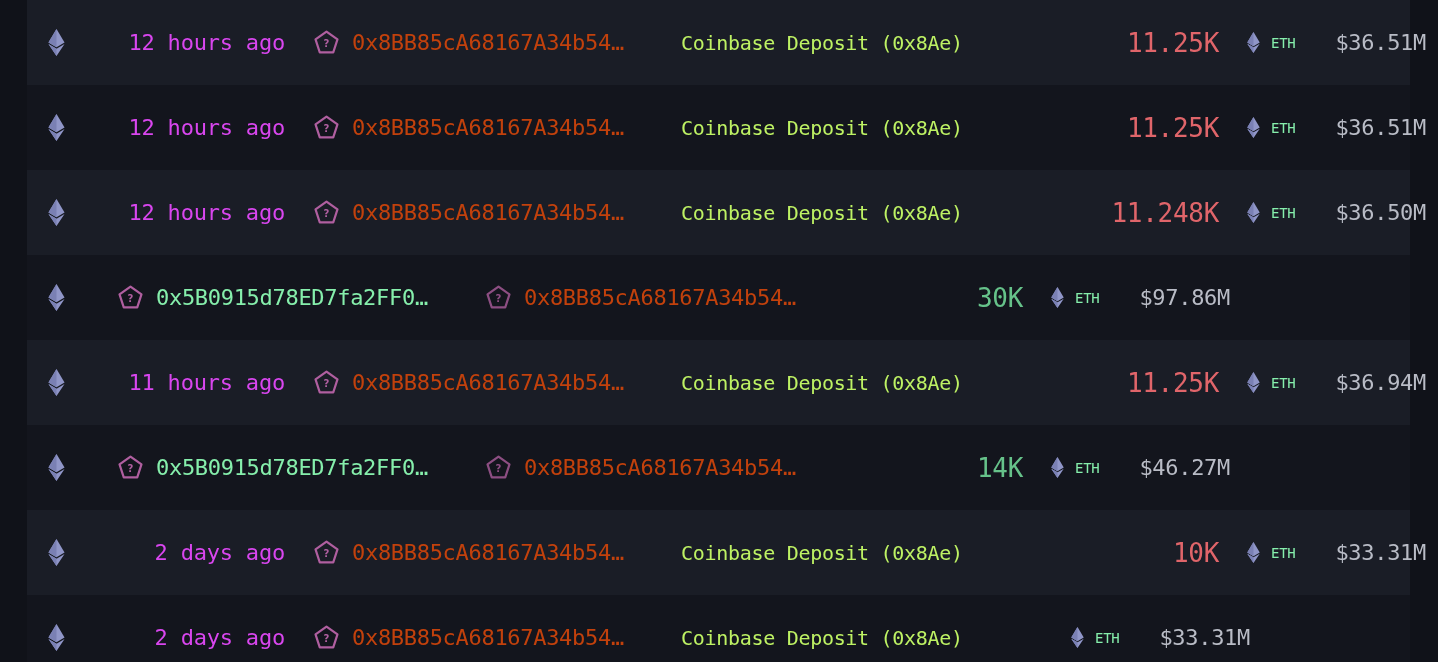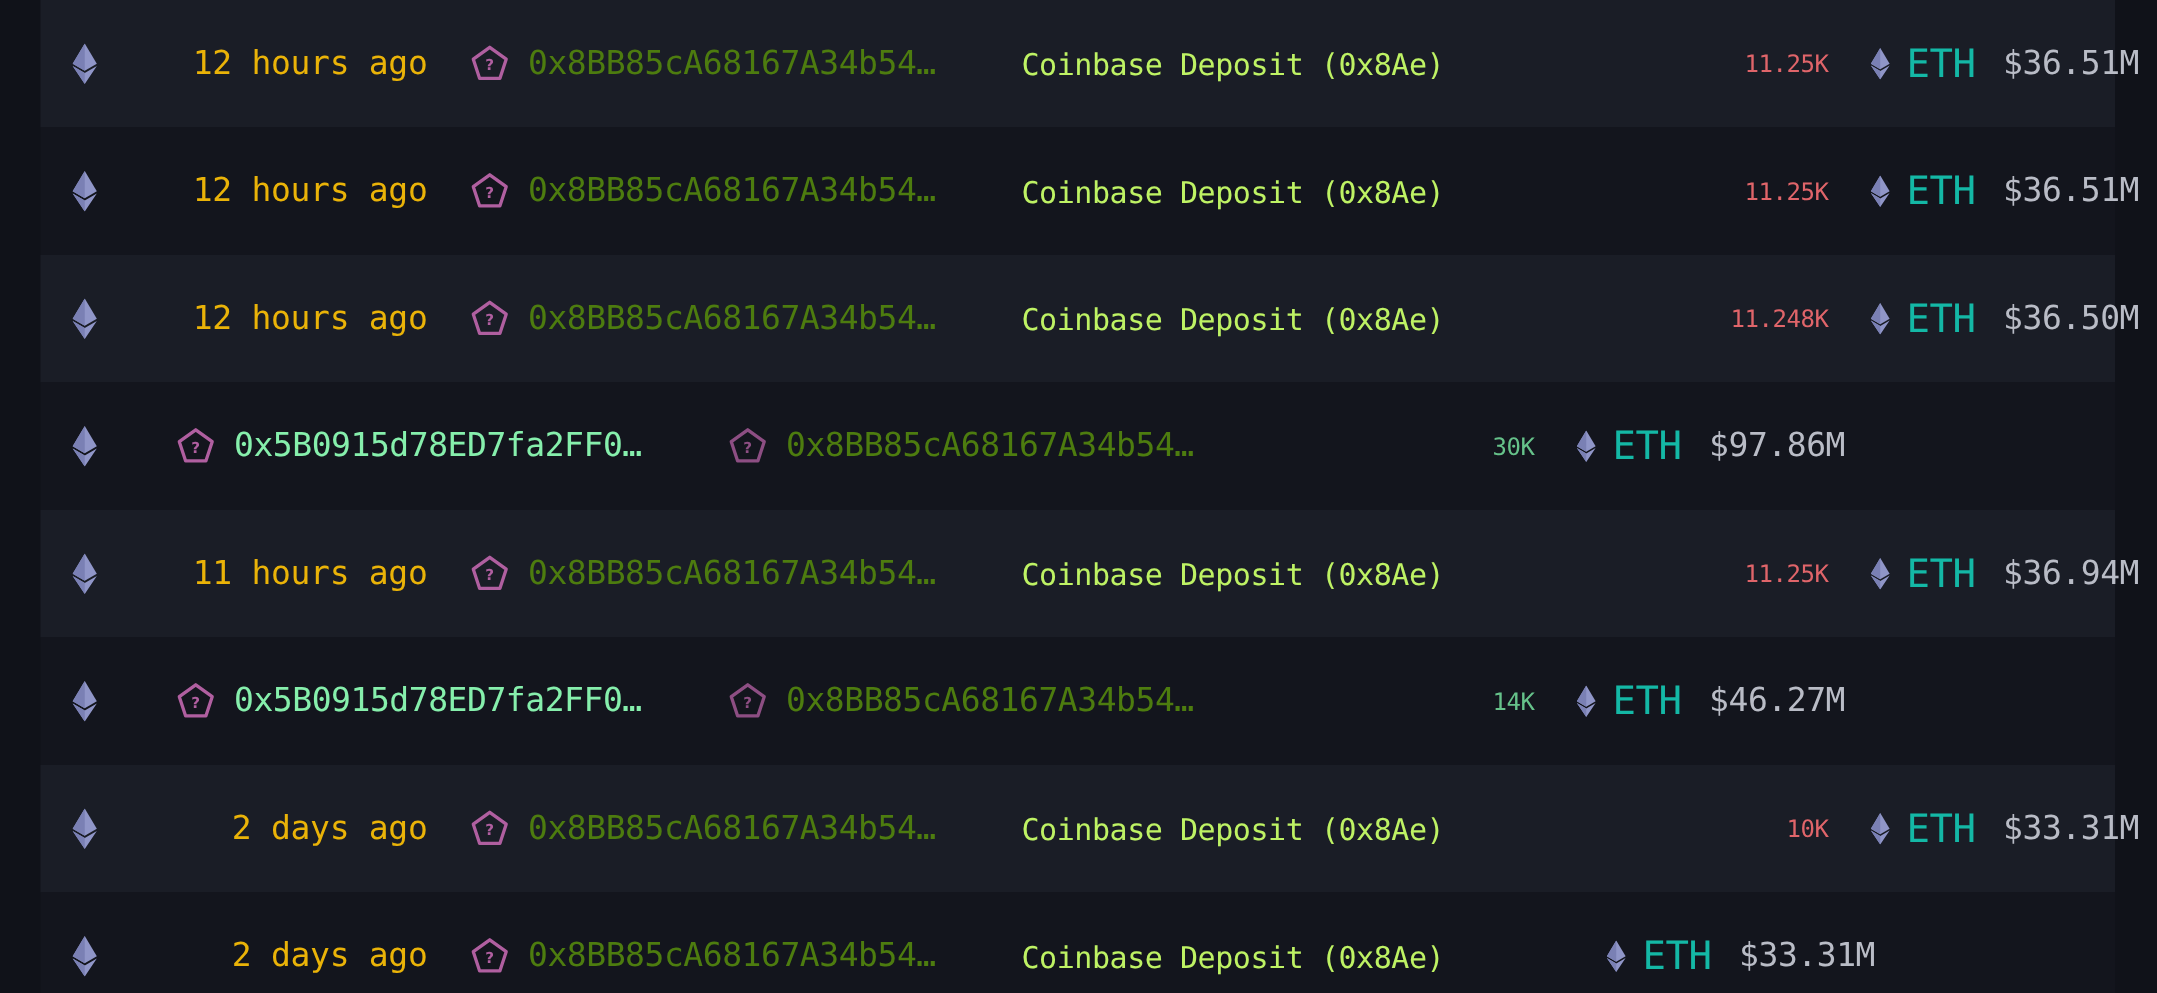--- a/index.html
+++ b/index.html
@@ -140,49 +140,49 @@
   .c-usd {
     width: 105px;
     flex: none;
     text-align: right;
     padding-right: 12px;
     box-sizing: border-box;
   }
 
   
   .time-link {
-    color: #eab308;
+    color: #d946ef;
     font-size: 22px;
     letter-spacing: -0.2px;
   }
   .addr {
     font-size: 22px;
     letter-spacing: -0.3px;
-    color: #4d7c0f;
+    color: #c2410c;
     overflow: hidden;
     text-overflow: ellipsis;
   }
   .addr.bright {
     color: #86efac;
   }
   .label-entity {
     font-size: 20px;
     letter-spacing: -0.3px;
     color: #bef264;
   }
   .amount {
-    font-size: 16px;
+    font-size: 26px;
     letter-spacing: -0.3px;
   }
   .amount.out { color: #e0656a; }
   .amount.in  { color: #66c28a; }
   .token-sym {
-    font-size: 26px;
+    font-size: 14px;
     letter-spacing: -0.3px;
-    color: #14b8a6;
+    color: #86efac;
   }
   .usd {
     font-size: 22px;
     letter-spacing: -0.3px;
     color: #b9bcc6;
   }
 
   
   .eth-ico { width: 17px; height: 27px; display: block; }
   .eth-ico-sm { width: 13px; height: 21px; display: block; }

